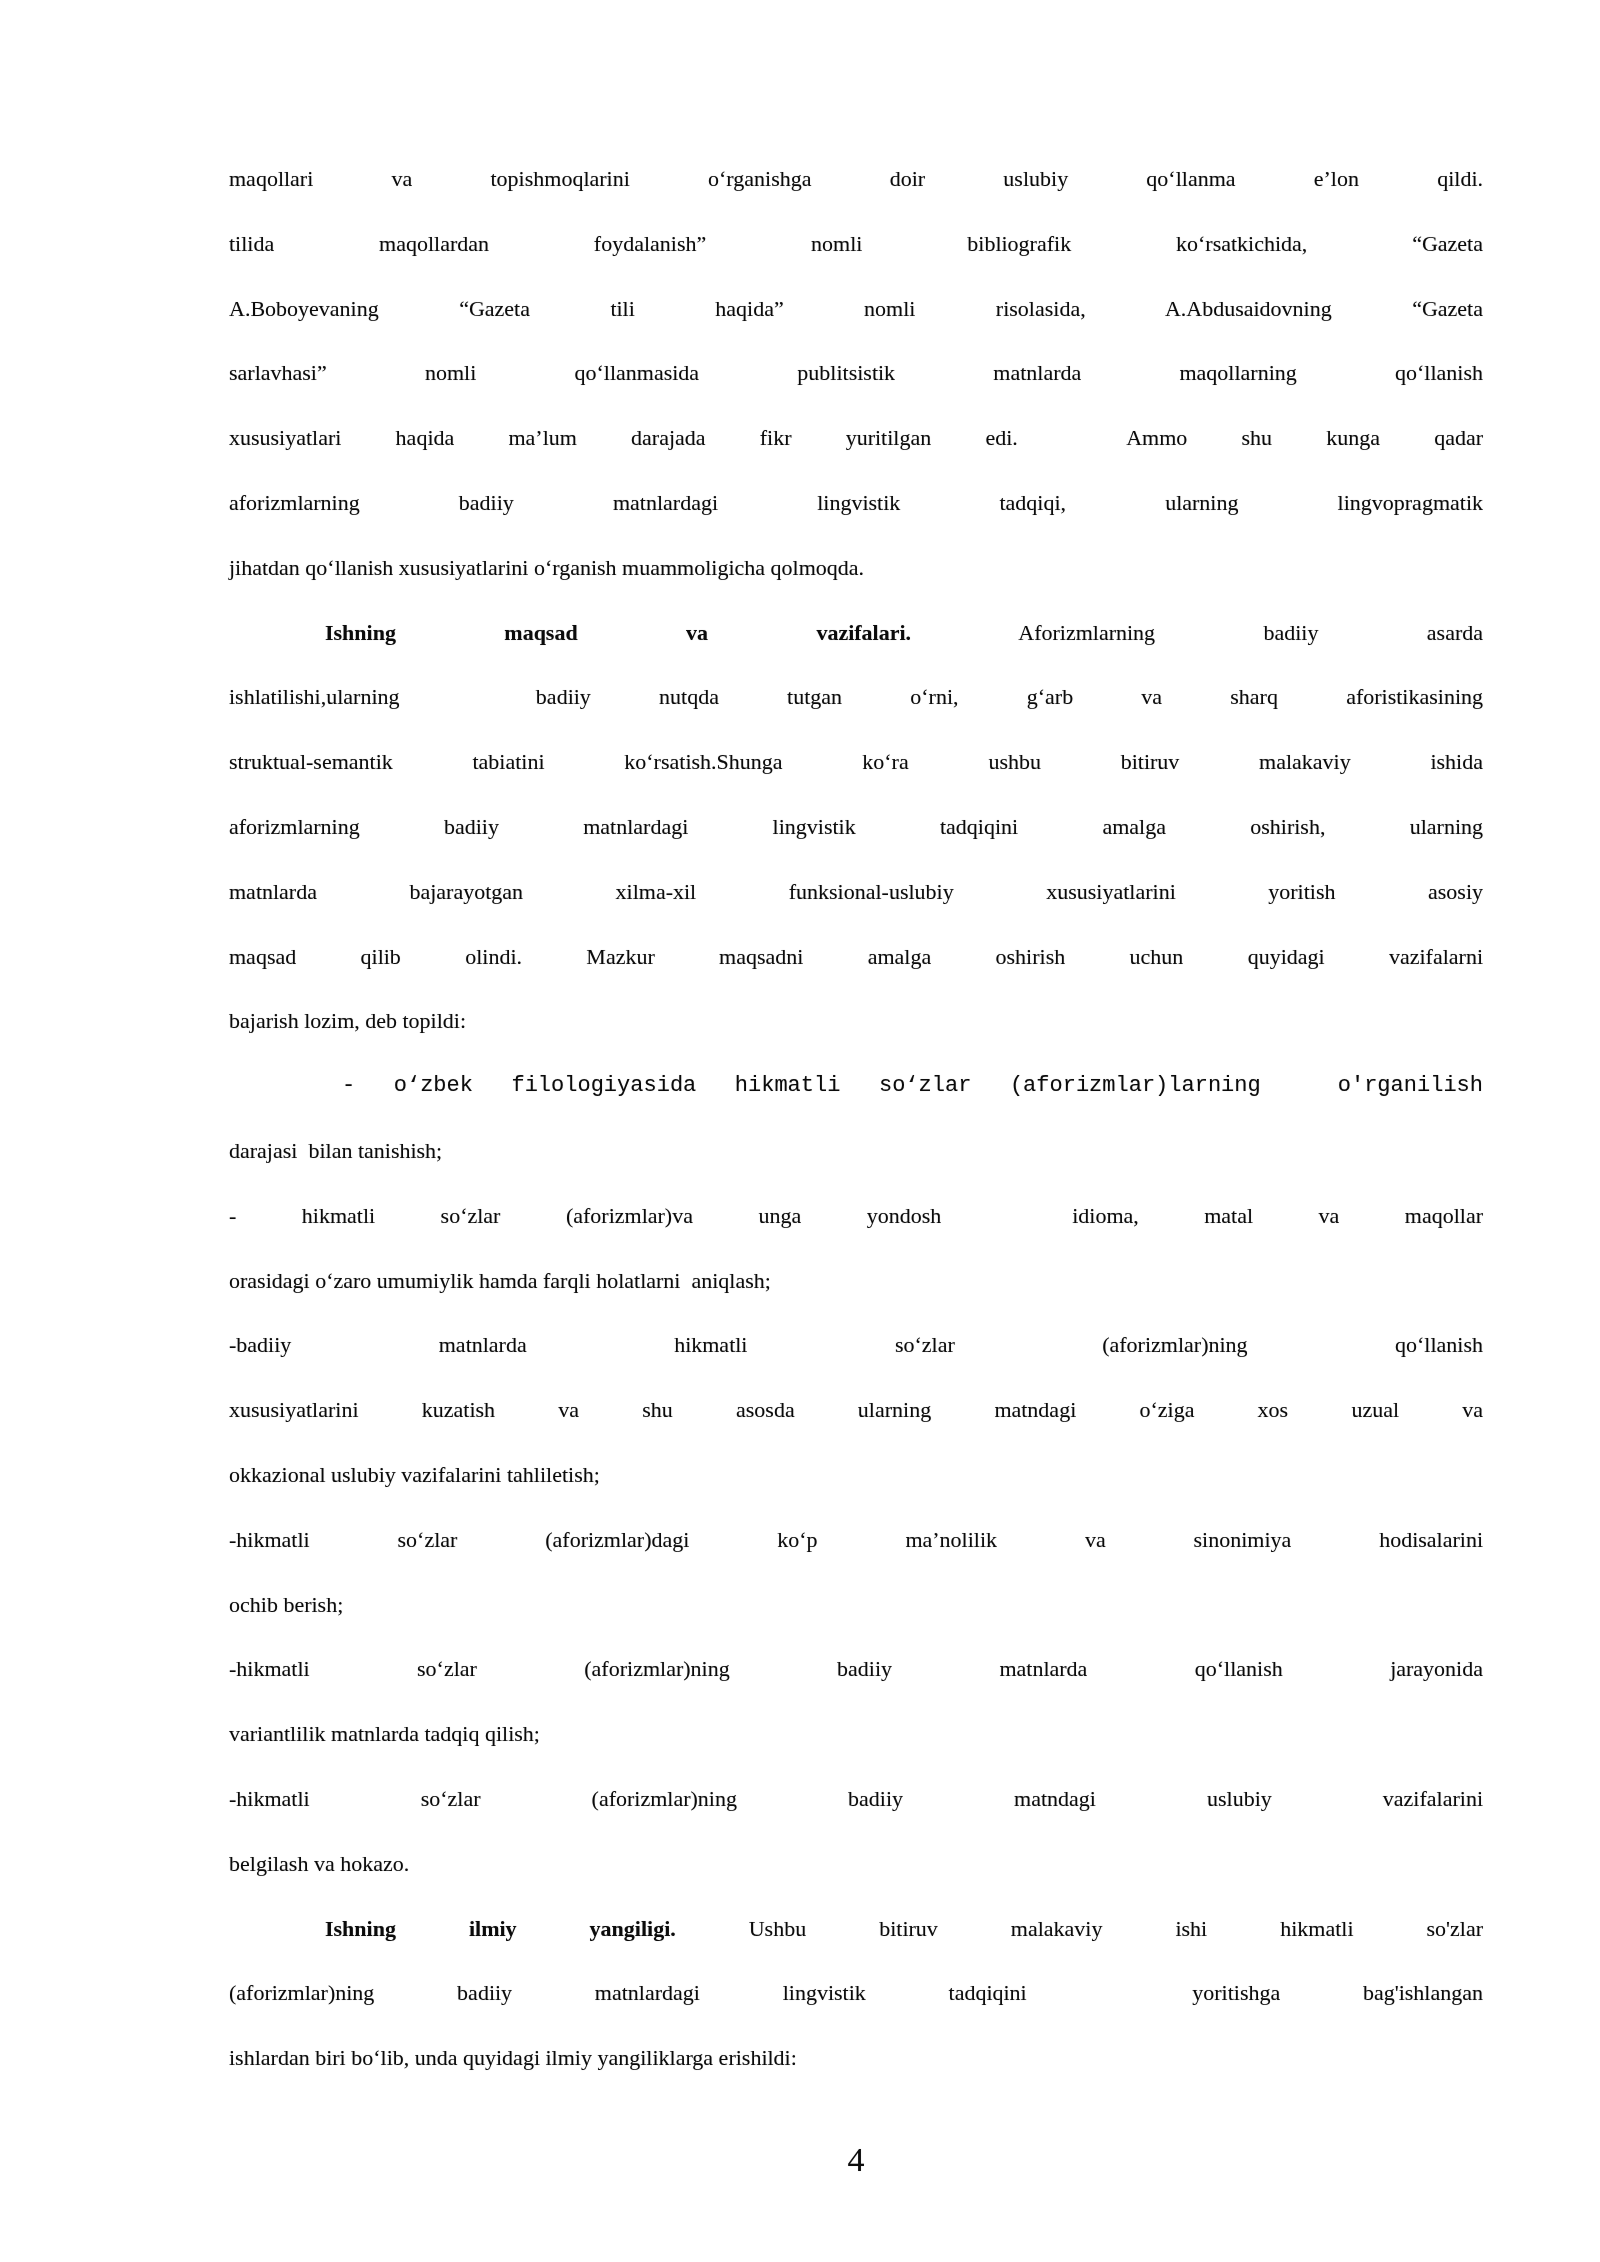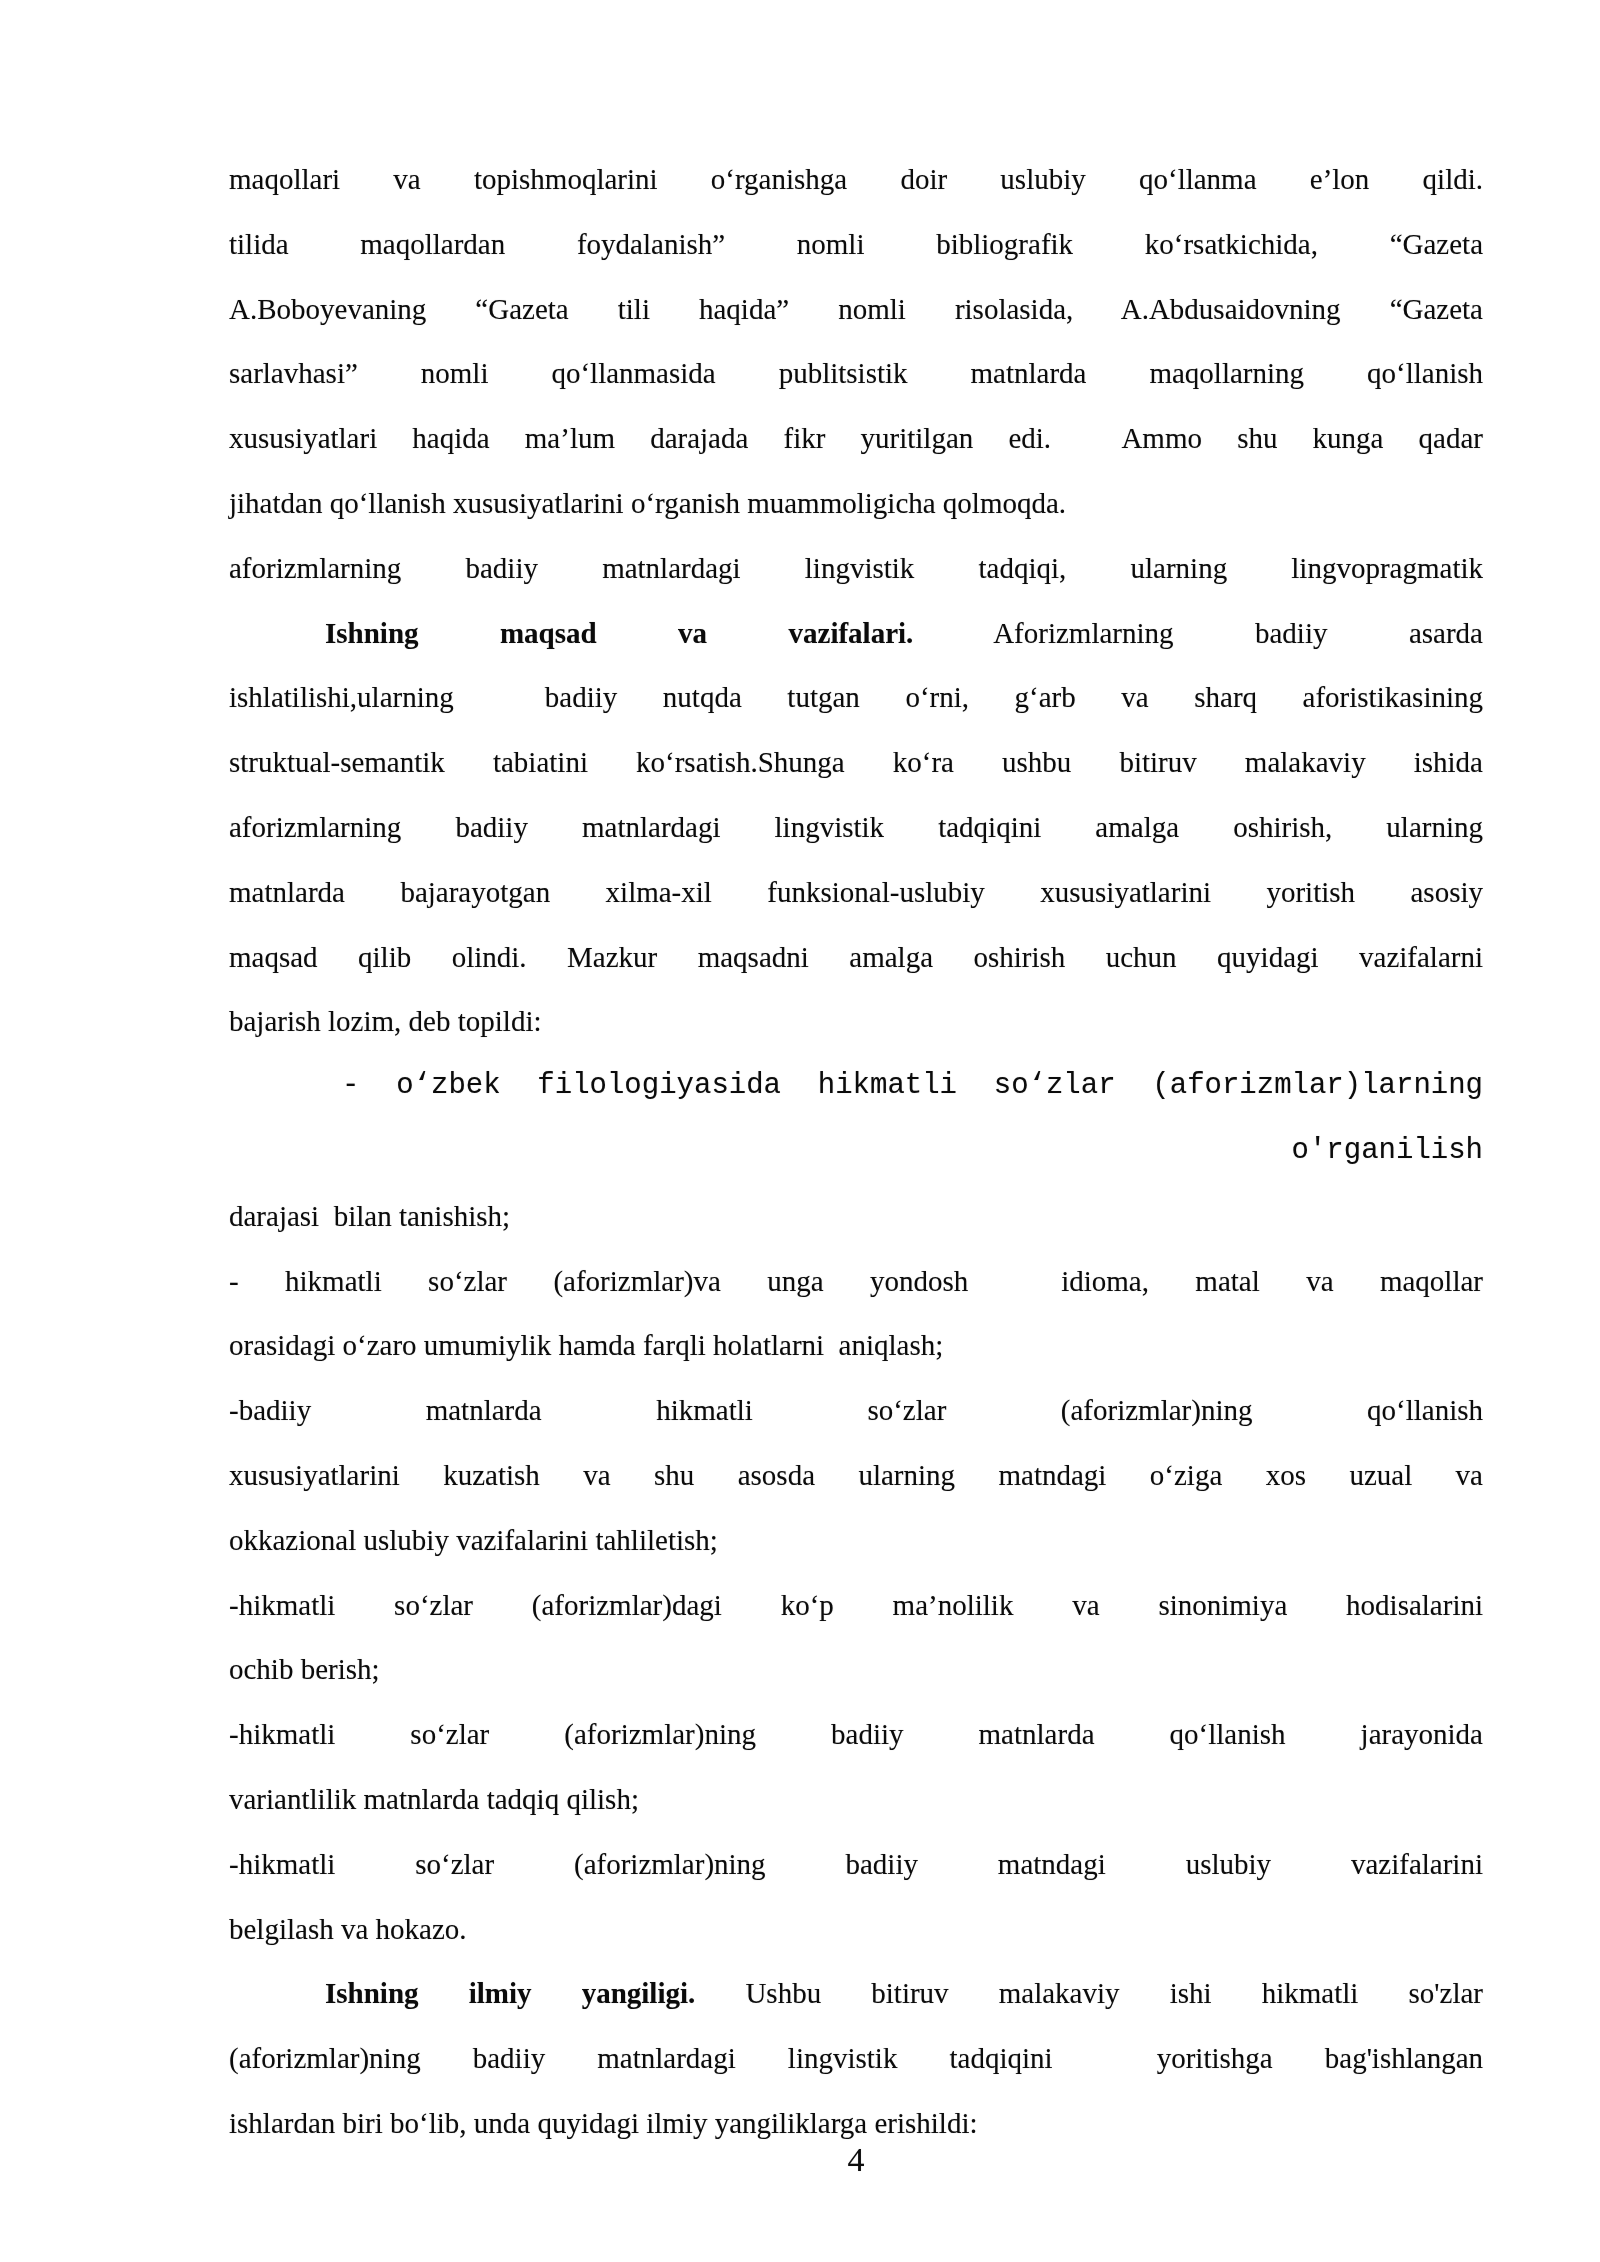--- a/index.html
+++ b/index.html
@@ -15,21 +15,21 @@
     overflow: hidden;
     font-family: "Liberation Serif", "DejaVu Serif", serif;
     color: #0b0b0b;
     text-shadow: 0 0 1px rgba(0,0,0,0.28);
   }
   .text-block {
     position: absolute;
     left: 229px;
     top: 147px;
     width: 1254px;
-    font-size: 29px;
+    font-size: 22px;
     line-height: 64.8px;
   }
   .line {
     text-align: justify;
     text-align-last: justify;
     text-justify: inter-word;
   }
   .line.last {
     text-align: left;
     text-align-last: auto;
@@ -53,22 +53,22 @@
 
 <div class="page">
   <div class="text-block">
 
     <div class="para">
       <div class="line">maqollari va topishmoqlarini o‘rganishga doir uslubiy qo‘llanma e’lon qildi.</div>
       <div class="line">tilida maqollardan foydalanish” nomli bibliografik ko‘rsatkichida, “Gazeta</div>
       <div class="line">A.Boboyevaning “Gazeta tili haqida” nomli risolasida, A.Abdusaidovning “Gazeta</div>
       <div class="line">sarlavhasi” nomli qo‘llanmasida publitsistik matnlarda maqollarning qo‘llanish</div>
       <div class="line">xususiyatlari haqida ma’lum darajada fikr yuritilgan edi. &nbsp;Ammo shu kunga qadar</div>
+      <div class="line">aforizmlarning badiiy matnlardagi lingvistik tadqiqi, ularning lingvopragmatik</div>
       <div class="line last">jihatdan qo‘llanish xususiyatlarini o‘rganish muammoligicha qolmoqda.</div>
-      <div class="line">aforizmlarning badiiy matnlardagi lingvistik tadqiqi, ularning lingvopragmatik</div>
     </div>
 
     <div class="para">
       <div class="line ind"><span class="b">Ishning maqsad va vazifalari.</span><span> Aforizmlarning badiiy asarda</span></div>
       <div class="line">ishlatilishi,ularning &nbsp;badiiy nutqda tutgan o‘rni, g‘arb va sharq aforistikasining</div>
       <div class="line">struktual-semantik tabiatini ko‘rsatish.Shunga ko‘ra ushbu bitiruv malakaviy ishida</div>
       <div class="line">aforizmlarning badiiy matnlardagi lingvistik tadqiqini amalga oshirish, ularning</div>
       <div class="line">matnlarda bajarayotgan xilma-xil funksional-uslubiy xususiyatlarini yoritish asosiy</div>
       <div class="line">maqsad qilib olindi. Mazkur maqsadni amalga oshirish uchun quyidagi vazifalarni</div>
       <div class="line last">bajarish lozim, deb topildi:</div>

